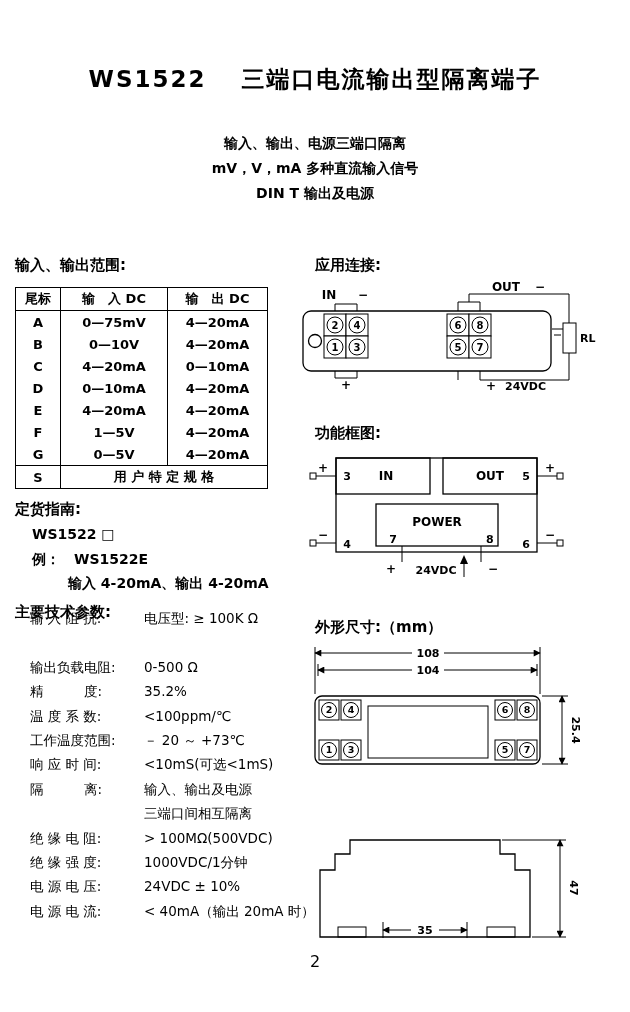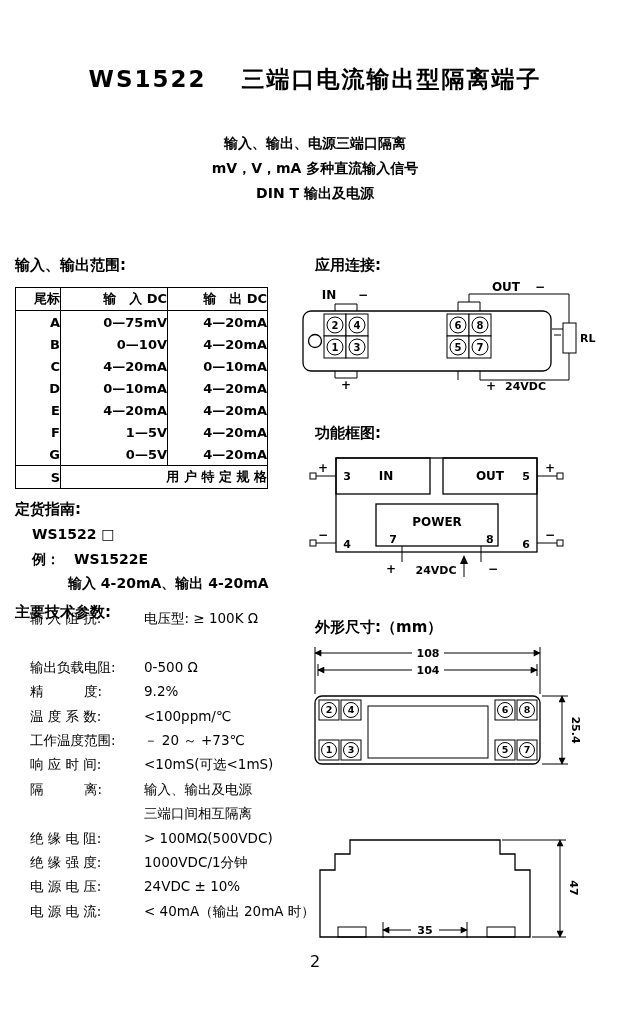--- a/index.html
+++ b/index.html
@@ -4,21 +4,21 @@
 <style>
   html,body{margin:0;padding:0}
   body{width:630px;height:1012px;position:relative;background:#fff;color:#000;
        font-family:"DejaVu Sans","Liberation Sans",sans-serif;overflow:hidden}
   .abs{position:absolute}
   .title{top:64px;left:0;width:100%;text-align:center;font-size:23px;font-weight:bold;letter-spacing:2px}
   .subs{top:131px;left:0;width:100%;text-align:center;font-size:14px;font-weight:bold;line-height:25px}
   .sech{font-size:15px;font-weight:bold}
   table.io{position:absolute;left:15px;top:287px;width:252px;border-collapse:collapse;table-layout:fixed;
            border:1.6px solid #000;font-size:13px;font-weight:bold}
-  table.io td{border-left:1px solid #000;text-align:right;height:22px;padding:0;vertical-align:middle}
+  table.io td{border-left:1px solid #000;text-align:center;height:22px;padding:0;vertical-align:middle}
   table.io td:first-child{border-left:none}
   table.io tr.hd td{border-bottom:1px solid #000}
   table.io tr.sp td{border-top:1px solid #000}
   .order-line{position:absolute;font-size:14px;font-weight:bold}
   .specs{position:absolute;left:30px;top:610px;font-size:13.5px;font-weight:normal}
   .spec-row{display:flex;height:24.4px}
   .spec-label{width:114px;flex:none;white-space:pre}
   .spec-value{white-space:pre}
   .pagenum{top:952px;left:0;width:100%;text-align:center;font-size:16px}
   svg{position:absolute;overflow:visible}
@@ -106,21 +106,21 @@
     </div>
   <div class="spec-row">
       <span class="spec-label"></span>
     </div>
   <div class="spec-row">
       <span class="spec-label">输出负载电阻:</span>
       <span class="spec-value">0-500 Ω</span>
     </div>
   <div class="spec-row">
       <span class="spec-label">精　　　度:</span>
-      <span class="spec-value">9.2%</span>
+      <span class="spec-value">35.2%</span>
     </div>
   <div class="spec-row">
       <span class="spec-label">温 度 系 数:</span>
       <span class="spec-value">&lt;100ppm/℃</span>
     </div>
   <div class="spec-row">
       <span class="spec-label">工作温度范围:</span>
       <span class="spec-value">－ 20 ～ +73℃</span>
     </div>
   <div class="spec-row">

